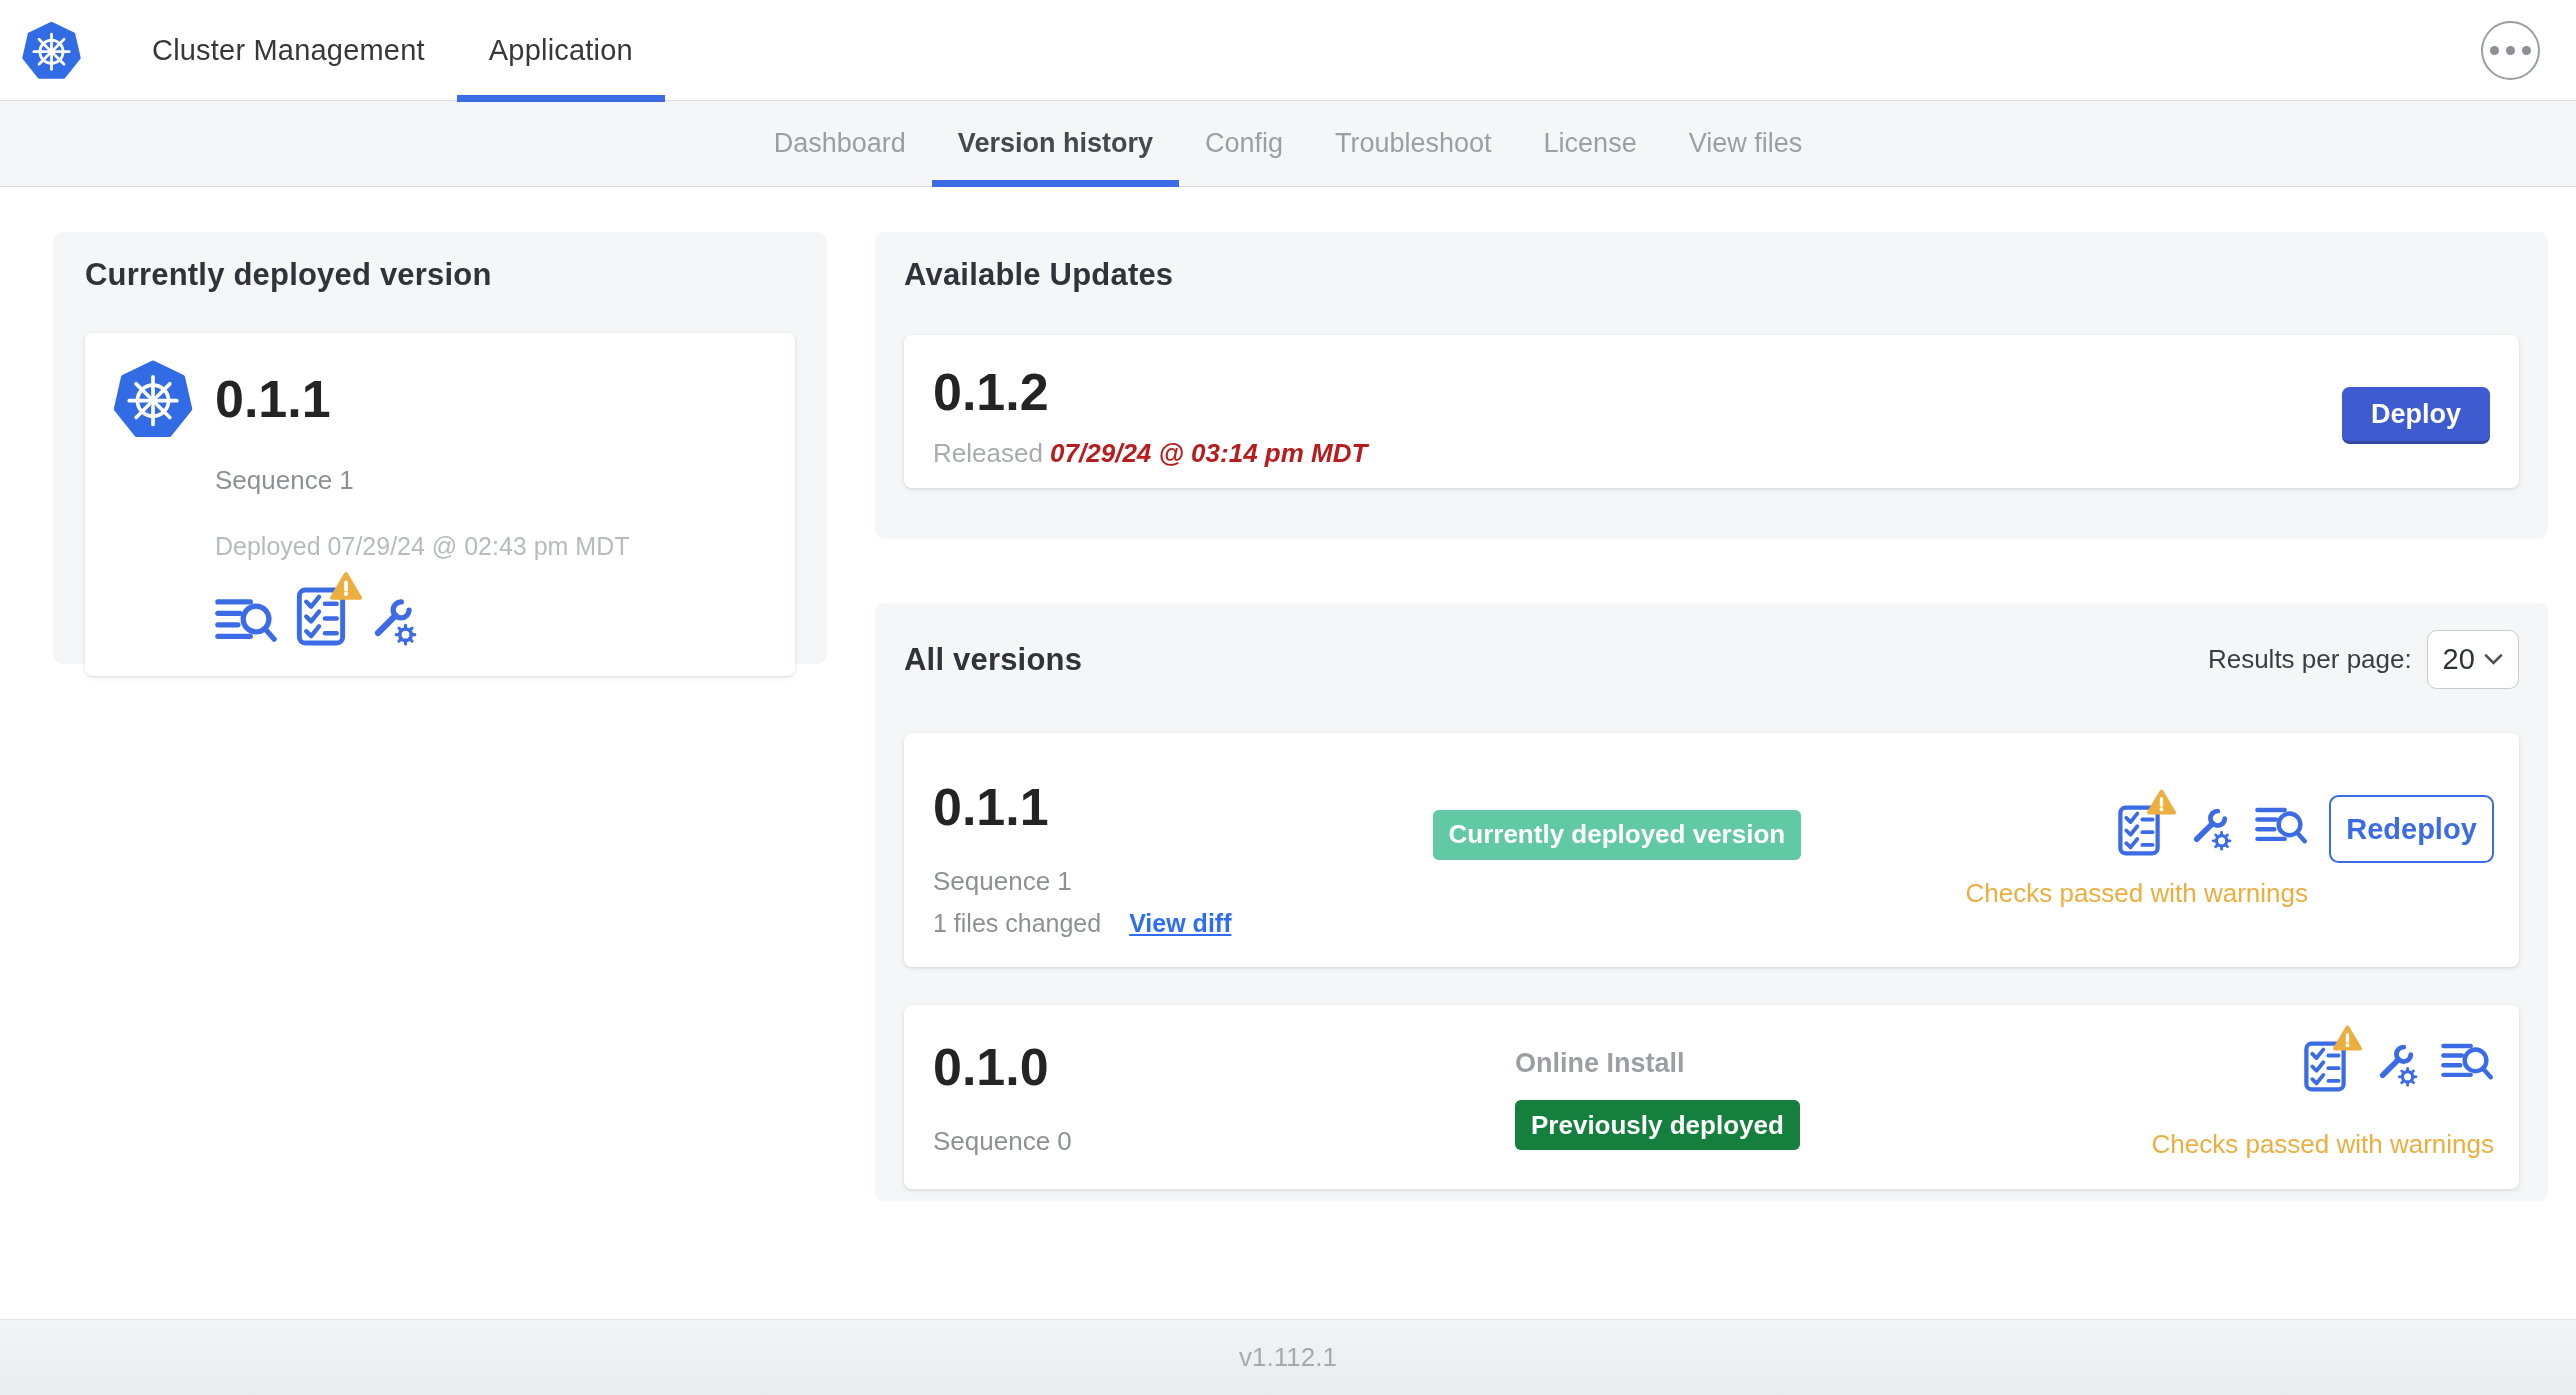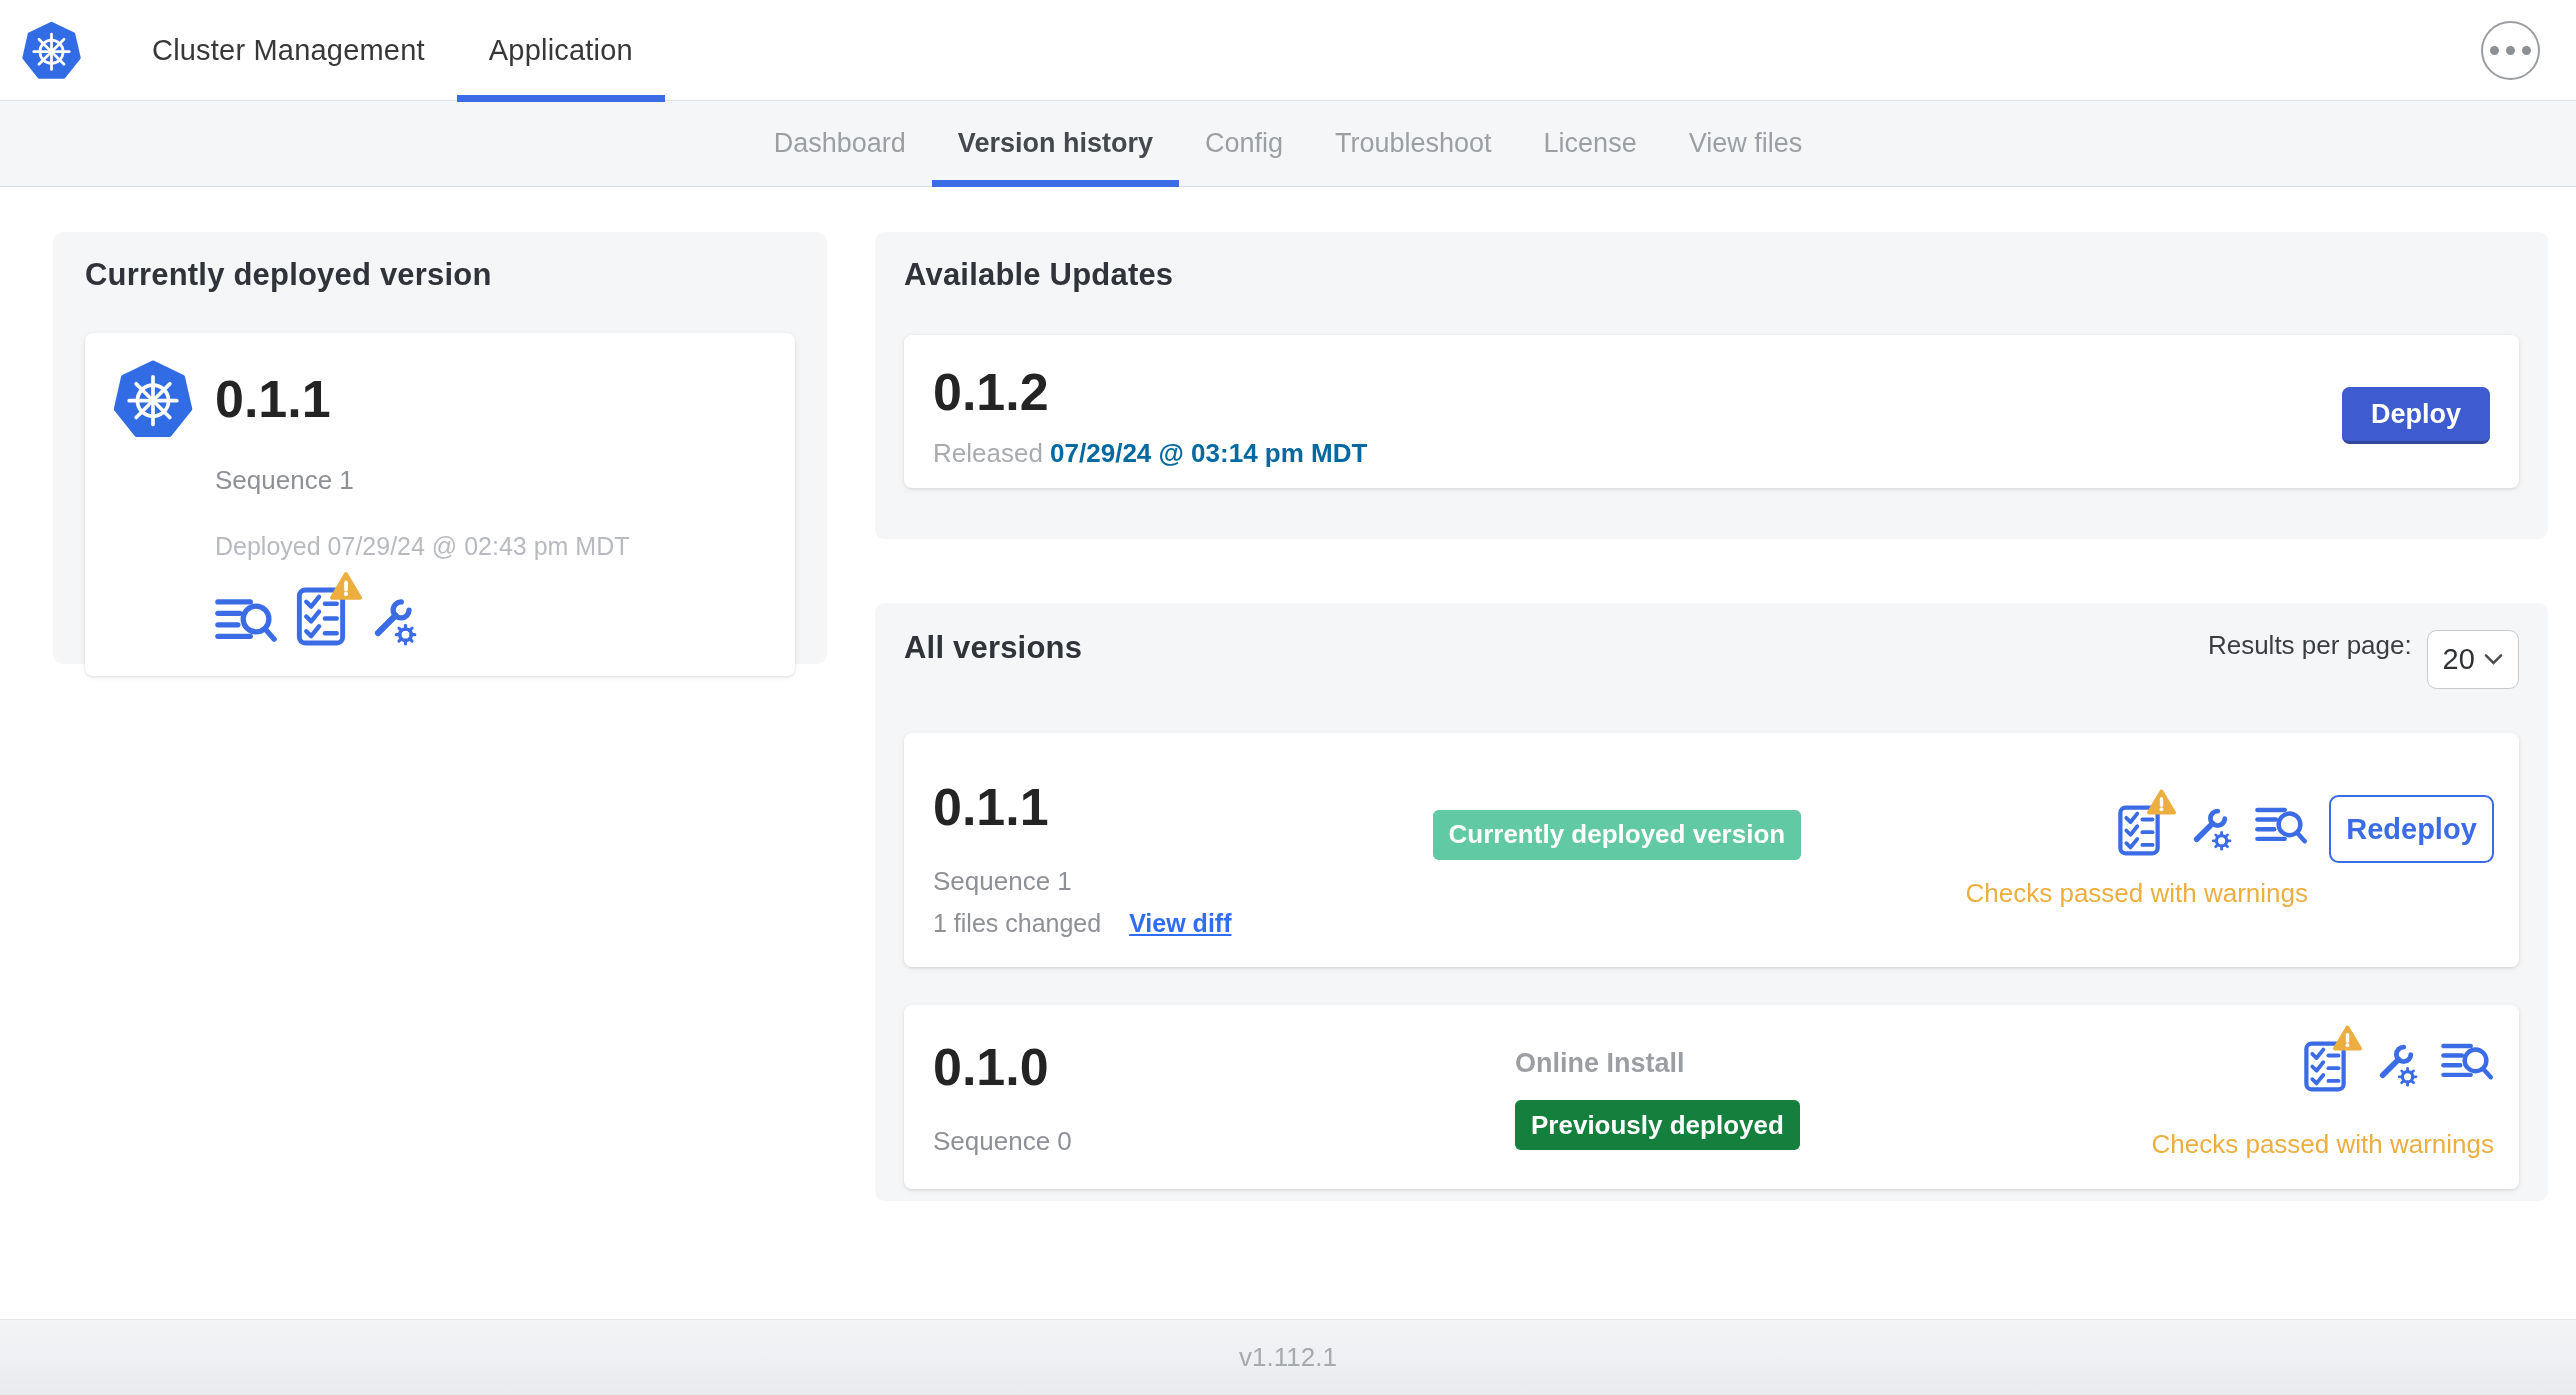--- a/index.html
+++ b/index.html
@@ -33,25 +33,25 @@
   .cv-seq{font-size:26px;color:#8d9095;margin:25px 0 0 103px;}
   .cv-deployed{font-size:25px;color:#b7babf;margin:36px 0 0 103px;}
   .icon-row{display:flex;align-items:flex-end;gap:17px;margin:25px 0 0 103px;}
   .badge-wrap{position:relative;display:inline-block;}
   .warn-badge{position:absolute;top:-15.3px;right:-15.3px;}
   
   .avail-card{left:875px;top:45px;width:1673px;height:307px;padding:25px 29px;}
   .avail-inner{margin-top:42px;padding:32px 29px 24px;display:flex;align-items:center;height:153px;}
   .au-version{font-size:52px;font-weight:bold;color:#242424;}
   .au-released{font-size:26px;color:#a8abaf;margin-top:15.3px;}
-  .au-released b{color:#0369a1;}
+  .au-released b{color:#b91c1c;font-style:italic;}
   .btn-primary{margin-left:auto;min-width:145px;height:57px;background:#3E5CD0;border:none;border-bottom:3.8px solid #33479f;border-radius:7.6px;color:#fff;font-size:27px;font-weight:bold;font-family:inherit;cursor:pointer;padding:0 29px;}
   
   .allv-card{left:875px;top:416px;width:1673px;height:598px;padding:27px 29px;}
-  .allv-head{display:flex;}
+  .allv-head{display:flex;align-items:center;}
   .rpp-label{margin-left:auto;font-size:26px;color:#3a3d42;margin-right:15.3px;}
   .select-box{width:92px;height:59px;background:#fff;border:1.9px solid #c8cbce;border-radius:9.5px;display:flex;align-items:center;justify-content:center;gap:9.5px;font-size:29px;color:#2f3235;box-sizing:border-box;cursor:pointer;}
   .v-rows{margin-top:44px;}
   .v-row{display:flex;padding:44px 25px 29px 29px;}
   .v-row + .v-row{margin-top:38px;}
   .v-row.compact{padding-top:32px;padding-bottom:29px;min-height:160px;}
   .col-left{width:582px;box-sizing:border-box;}
   .vr-version{font-size:52px;font-weight:bold;color:#242424;}
   .vr-seq{font-size:26px;color:#8d9095;margin-top:29px;}
   .vr-files{font-size:25px;color:#8d9095;margin-top:11.5px;}

